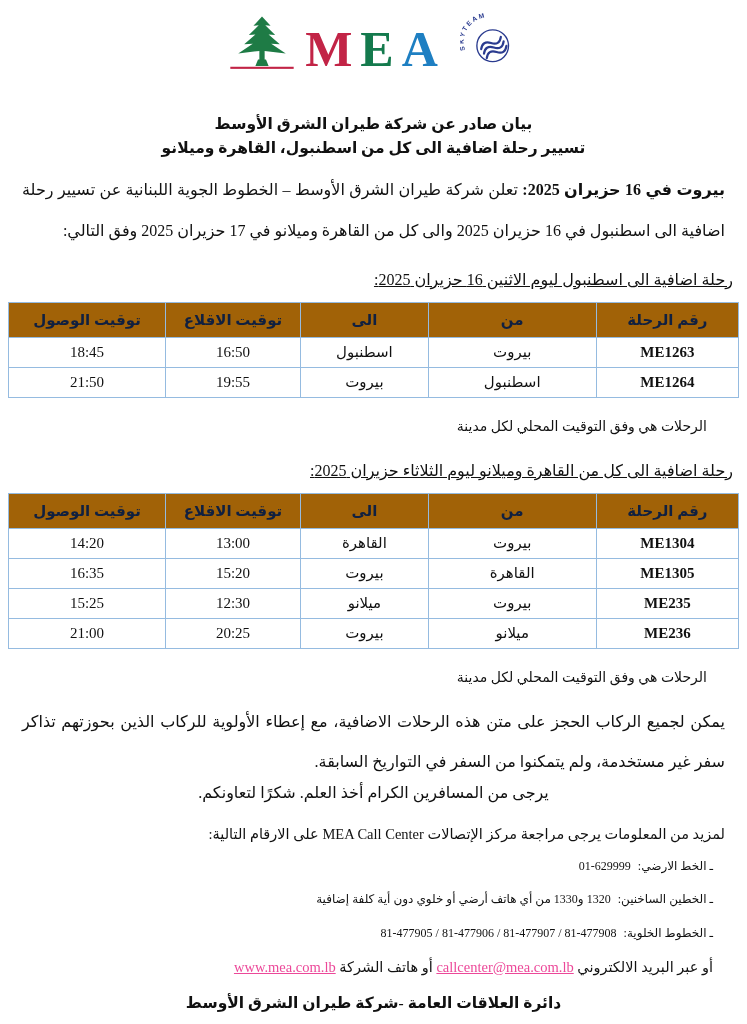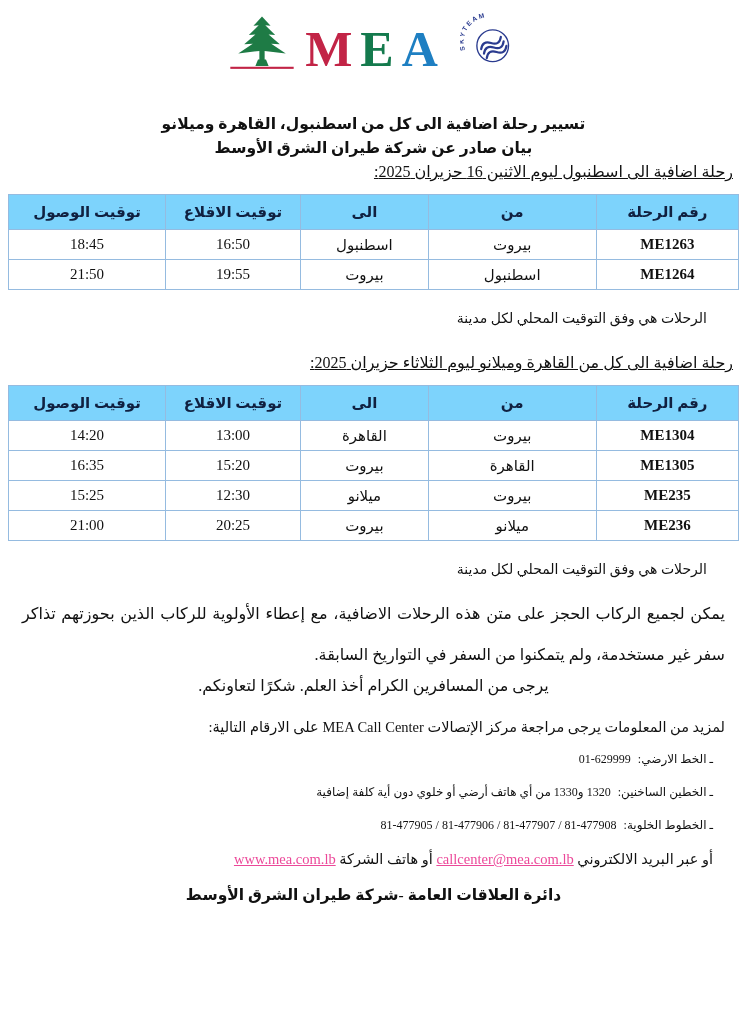--- a/index.html
+++ b/index.html
@@ -13,25 +13,25 @@
   .mea-letters{display:flex;align-items:flex-end;letter-spacing:8px;
     font-family:"Liberation Serif",serif;font-weight:bold;font-size:50px;line-height:0.9;}
   .mea-letters span{display:inline-block;}
   .skyteam{margin-left:4px;margin-bottom:2px;}
   
   .press-title{margin-top:40px;text-align:center;font-weight:bold;font-size:15.5px;line-height:1.55;direction:rtl;}
   
   .intro{direction:rtl;text-align:justify;font-size:16px;line-height:2.55;margin:10px 14px 0 14px;}
   .intro b{font-weight:bold;}
   
-  .sec-head{direction:rtl;text-align:right;font-size:16px;text-decoration:underline;margin:2px 6px 0 6px;}
+  .sec-head{direction:rtl;text-align:right;font-size:16px;text-decoration:underline;margin:18px 6px 0 6px;}
   .sec-head.second{margin-top:26px;}
   
   table.flights{width:100%;border-collapse:collapse;direction:rtl;margin-top:13px;font-size:15px;}
-  table.flights th{background:#7dd3fc;border:1px solid #95BBE0;font-weight:bold;height:30px;padding:2px 4px;color:#102040;}
+  table.flights th{background:#a16207;border:1px solid #95BBE0;font-weight:bold;height:30px;padding:2px 4px;color:#102040;}
   table.flights td{background:#fff;border:1px solid #95BBE0;height:27px;text-align:center;padding:1px 4px;}
   table.flights td:first-child{font-weight:bold;font-family:"Liberation Serif",serif;}
   table.flights th:nth-child(1){width:19.5%;}
   table.flights th:nth-child(2){width:23%;}
   table.flights th:nth-child(3){width:17.5%;}
   table.flights th:nth-child(4){width:18.5%;margin-top:36px;}
   table.flights th:nth-child(5){width:21.5%;}
   .tbl-note{direction:rtl;text-align:right;font-size:14px;padding-right:32px;margin-top:20px;}
   
   .closing-p{direction:rtl;text-align:justify;font-size:16px;line-height:2.55;margin:16px 14px 0 14px;}
@@ -71,24 +71,25 @@
       <circle cx="62" cy="64" r="30" fill="none" stroke="#2A3B8F" stroke-width="2.6"></circle>
       <g stroke="#2A3B8F" stroke-width="4.2" fill="none" stroke-linecap="round" transform="rotate(-32 62 64)">
         <path d="M40 58 q11 -13 22 0 q11 13 22 0"></path>
         <path d="M40 68 q11 -13 22 0 q11 13 22 0"></path>
         <path d="M40 78 q11 -13 22 0 q11 13 22 0"></path>
       </g>
     </svg>
   </div>
 
   <div class="press-title">
+    <div>بيان صادر عن شركة طيران الشرق الأوسط</div>
     <div>تسيير رحلة اضافية الى كل من اسطنبول، القاهرة وميلانو</div>
-    <div>بيان صادر عن شركة طيران الشرق الأوسط</div>
   </div>
 
+  <p class="intro"><b>بيروت في 16 حزيران 2025:</b><span> تعلن شركة طيران الشرق الأوسط – الخطوط الجوية اللبنانية عن تسيير رحلة اضافية الى اسطنبول في 16 حزيران 2025 والى كل من القاهرة وميلانو في 17 حزيران 2025 وفق التالي:</span></p>
 
   <div class="sec-head">رحلة اضافية الى اسطنبول ليوم الاثنين 16 حزيران 2025:</div>
 
   <table class="flights">
     <thead>
       <tr>
           <th>رقم الرحلة</th>
           <th>من</th>
           <th>الى</th>
           <th>توقيت الاقلاع</th>

